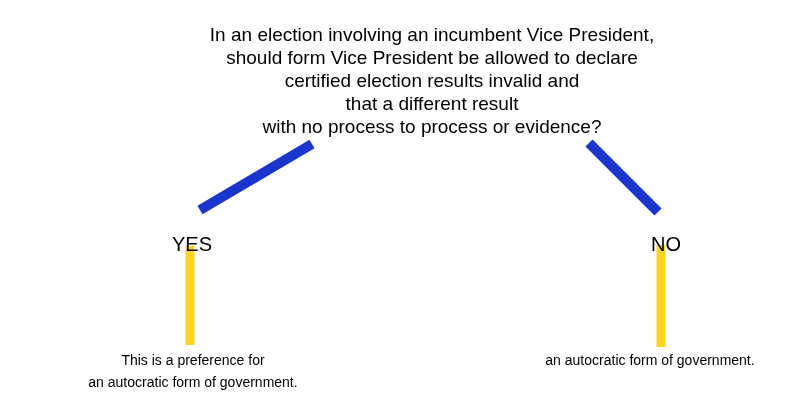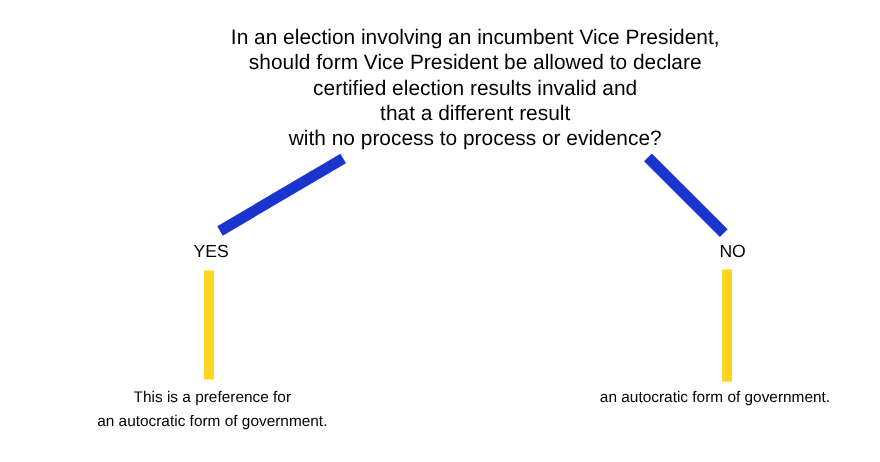--- a/index.html
+++ b/index.html
@@ -30,23 +30,23 @@
   .connectors {
     position: absolute;
     left: 0;
     top: 0;
     width: 800px;
     height: 420px;
     pointer-events: none;
   }
   .branch-label {
     position: absolute;
-    top: 218px;
+    top: 233px;
     transform: translateX(-50%);
-    font-size: 16px;
+    font-size: 20px;
     line-height: 23px;
     font-weight: 400;
     white-space: nowrap;
   }
   .branch-label.yes { left: 160px; }
   .branch-label.no  { left: 634px; }
   .answer {
     position: absolute;
     top: 349px;
     text-align: center;

